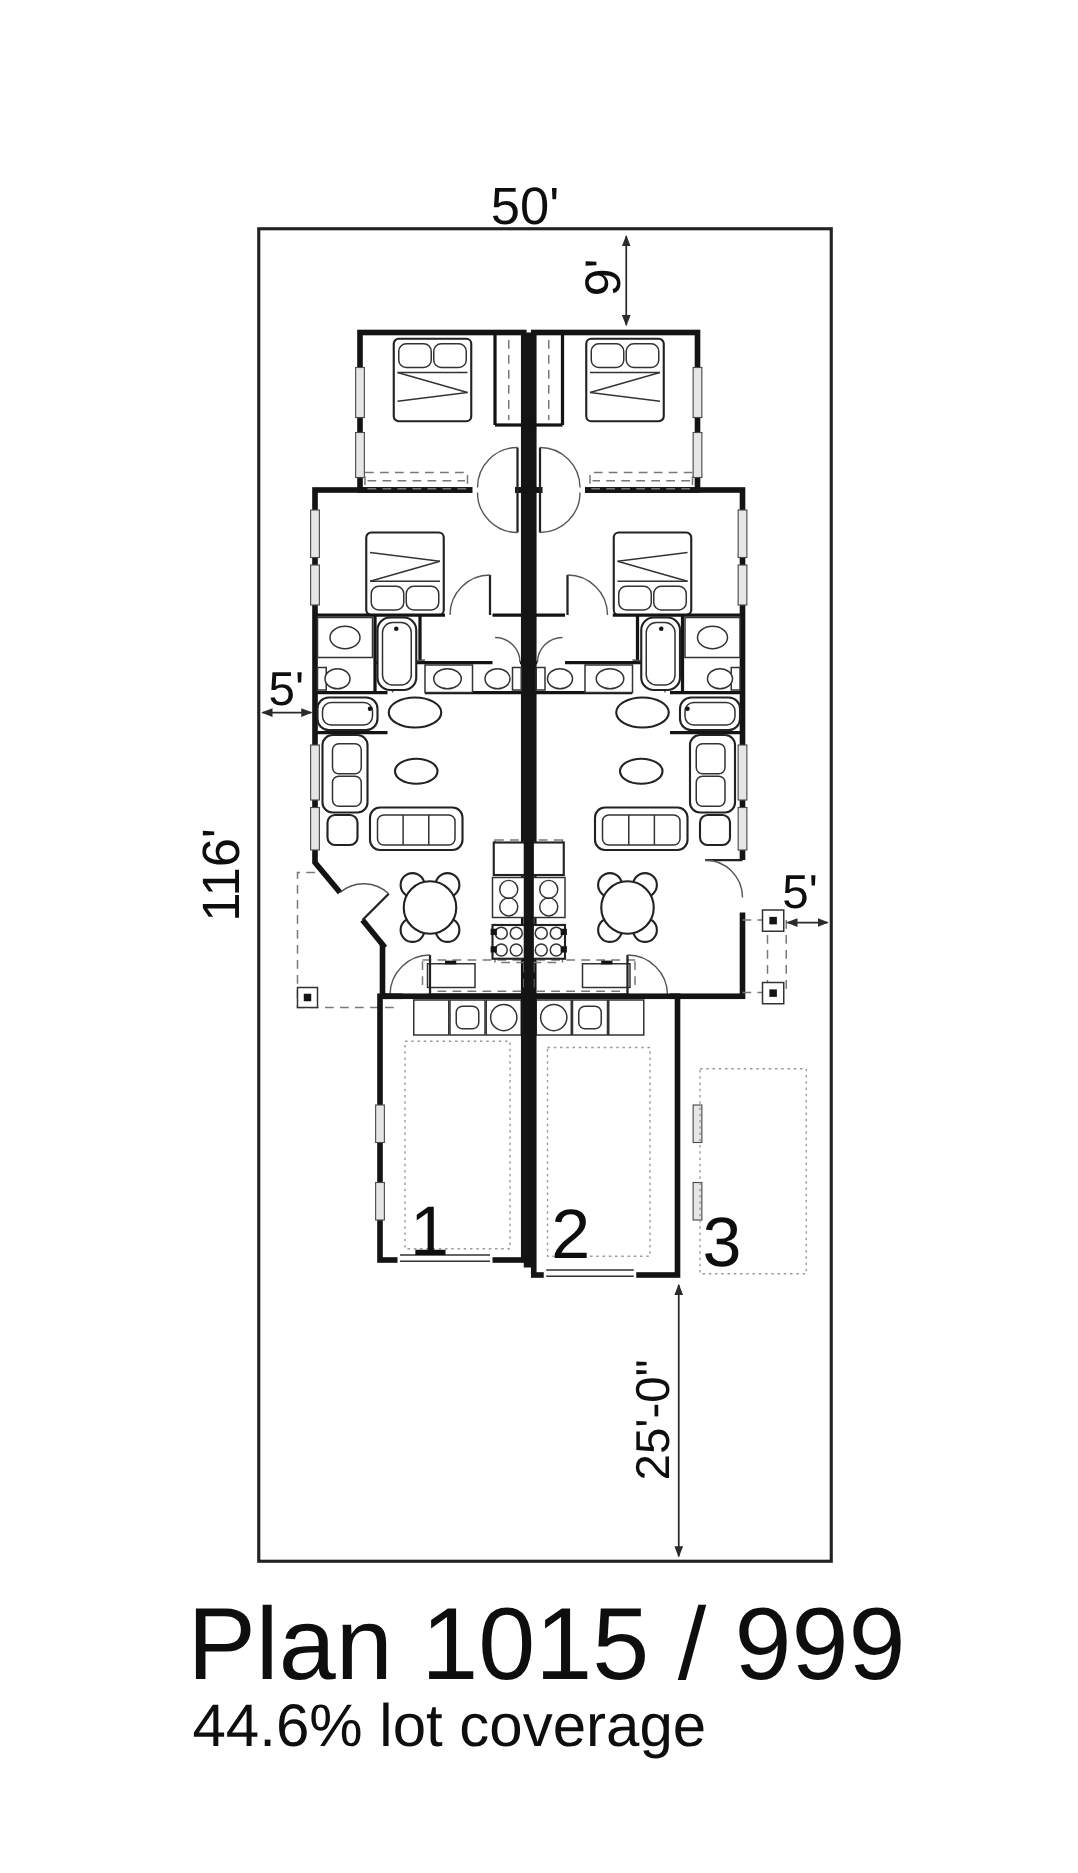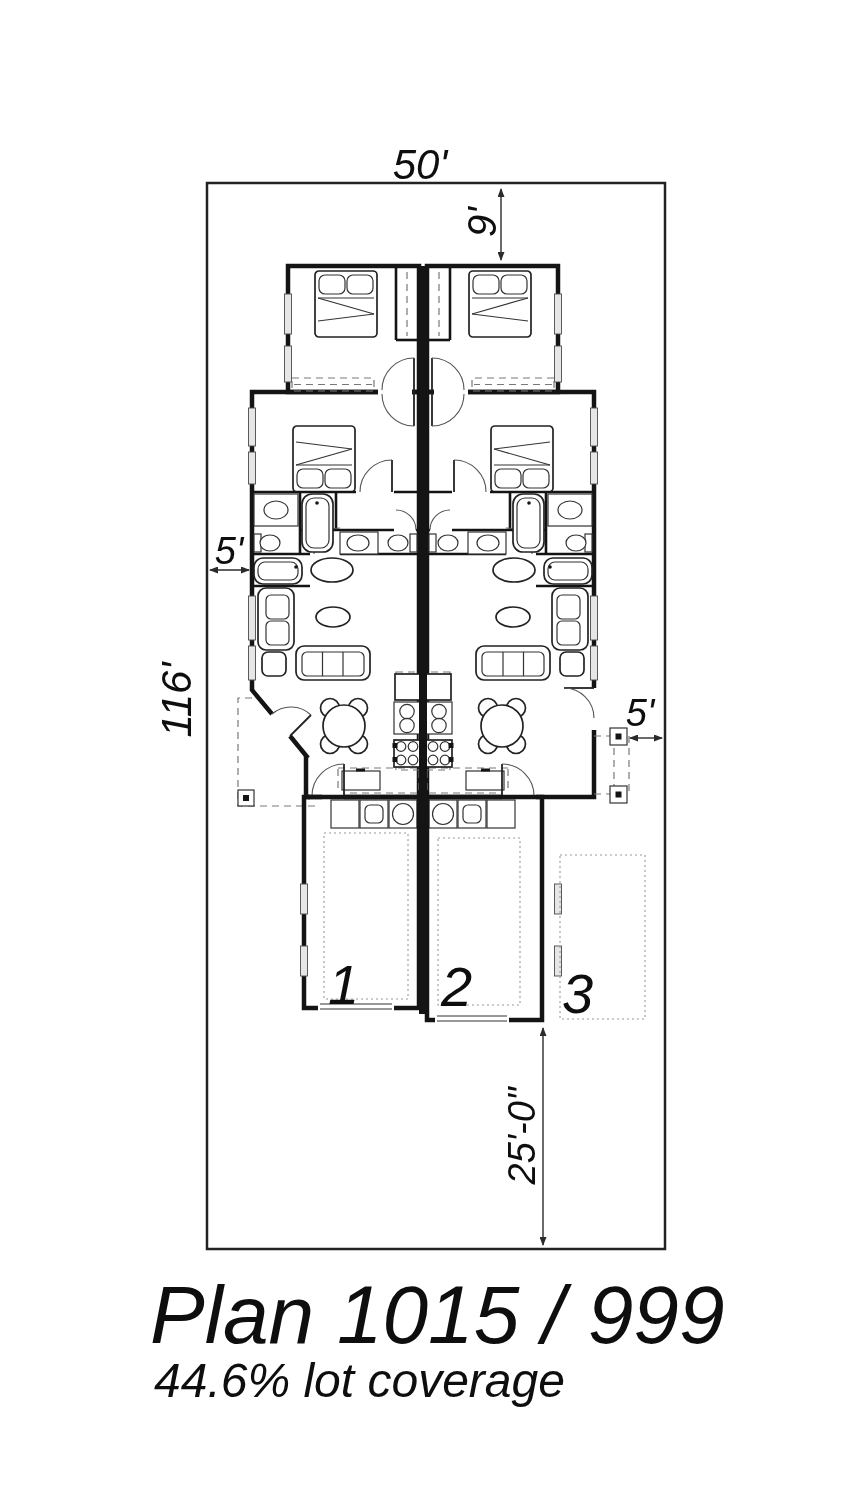--- a/index.html
+++ b/index.html
@@ -1,16 +1,16 @@
 <!DOCTYPE html>
 <html><head>
 <meta charset="utf-8">
 <style>
   html,body{margin:0;padding:0;background:#fff;}
-  .canvas{position:relative;width:794px;height:1498px;background:#fff;overflow:hidden;font-style:italic;}
+  .canvas{position:relative;width:794px;height:1498px;background:#fff;overflow:hidden;}
   svg{display:block;}
   text{font-family:"Liberation Sans", sans-serif; fill:#0e0e0e;}
   .t42{font-size:42px;} .t40{font-size:40px;} .t38{font-size:38px;} .t56{font-size:56px;}
   .title{font-size:82px;} .subtitle{font-size:48px;}
   .w5{stroke:#141414;stroke-width:4.5;fill:none;}
   .w3{stroke:#141414;stroke-width:2.6;fill:none;}
   .thin{stroke:#333;stroke-width:1.2;fill:#fff;}
   .thinN{stroke:#333;stroke-width:1.2;fill:none;}
   .furn{stroke:#222;stroke-width:1.7;fill:#fff;}
   .dash{stroke:#787878;stroke-width:1.2;fill:none;stroke-dasharray:7 5;}

